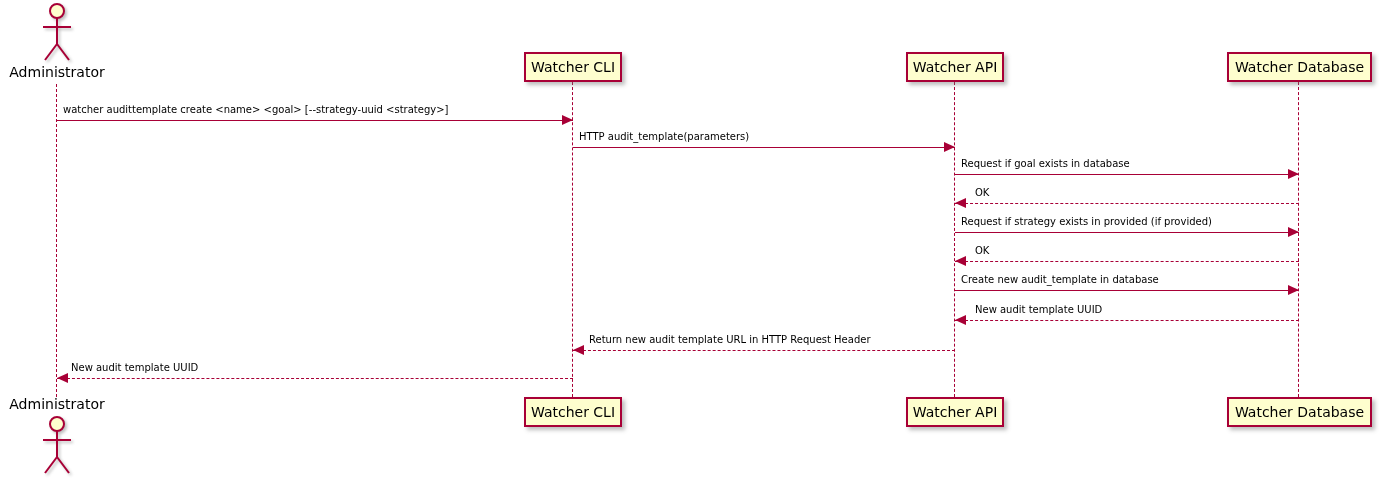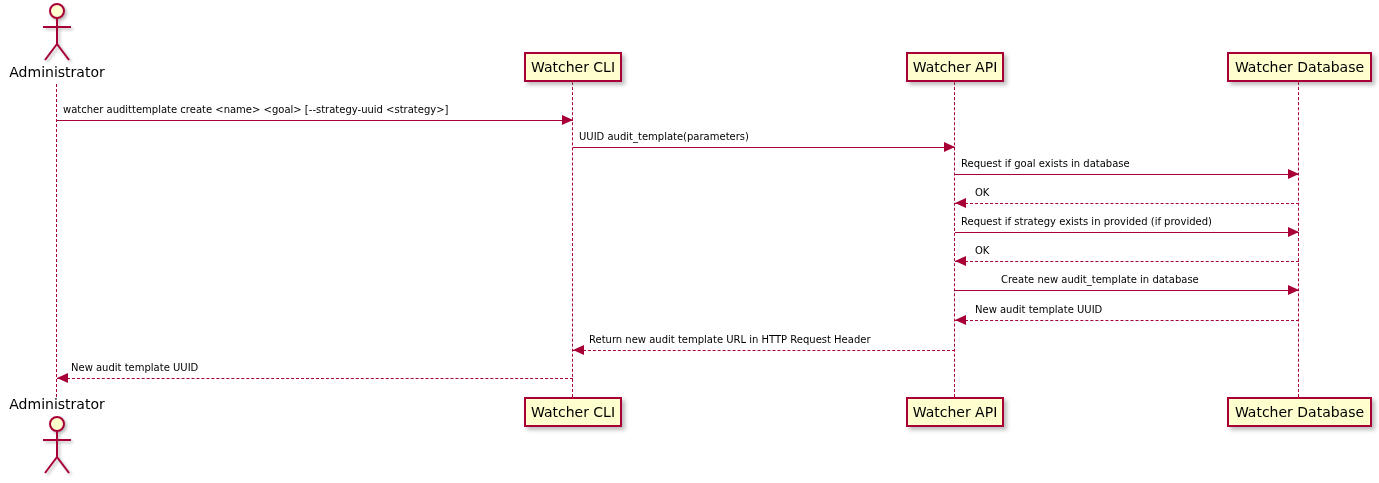--- a/index.html
+++ b/index.html
@@ -75,41 +75,41 @@
     <span>Watcher API</span>
   </div>
   <div class="pbox" style="left:1227px; top:52px; width:141px;">
     <span>Watcher Database</span>
   </div>
 
   <div class="msg-label" style="left:63px; top:102px;">watcher audittemplate create &lt;name&gt; &lt;goal&gt; [--strategy-uuid &lt;strategy&gt;]</div>
   <div class="msg-line solid" style="left:57px; top:120px; width:516px;"></div>
   <div class="ah-r" style="left:562px; top:115px;"></div>
 
-  <div class="msg-label" style="left:579px; top:129px;">UUID audit_template(parameters)</div>
+  <div class="msg-label" style="left:579px; top:129px;">HTTP audit_template(parameters)</div>
   <div class="msg-line solid" style="left:573px; top:147px; width:382px;"></div>
   <div class="ah-r" style="left:944px; top:142px;"></div>
 
   <div class="msg-label" style="left:961px; top:156px;text-align:center;">Request if goal exists in database</div>
   <div class="msg-line solid" style="left:955px; top:174px; width:344px;"></div>
   <div class="ah-r" style="left:1288px; top:169px;"></div>
 
   <div class="msg-label" style="left:975px; top:185px;">OK</div>
   <div class="msg-line dashed" style="left:955px; top:203px; width:344px;"></div>
   <div class="ah-l" style="left:955px; top:198px;"></div>
 
   <div class="msg-label" style="left:961px; top:214px;">Request if strategy exists in provided (if provided)</div>
   <div class="msg-line solid" style="left:955px; top:232px; width:344px;"></div>
   <div class="ah-r" style="left:1288px; top:227px;"></div>
 
   <div class="msg-label" style="left:975px; top:243px;">OK</div>
   <div class="msg-line dashed" style="left:955px; top:261px; width:344px;"></div>
   <div class="ah-l" style="left:955px; top:256px;"></div>
 
-  <div class="msg-label" style="left:961px; top:272px;margin-left:40px;">Create new audit_template in database</div>
+  <div class="msg-label" style="left:961px; top:272px;">Create new audit_template in database</div>
   <div class="msg-line solid" style="left:955px; top:290px; width:344px;"></div>
   <div class="ah-r" style="left:1288px; top:285px;"></div>
 
   <div class="msg-label" style="left:975px; top:302px;">New audit template UUID</div>
   <div class="msg-line dashed" style="left:955px; top:320px; width:344px;"></div>
   <div class="ah-l" style="left:955px; top:315px;"></div>
 
   <div class="msg-label" style="left:589px; top:332px;">Return new audit template URL in HTTP Request Header</div>
   <div class="msg-line dashed" style="left:573px; top:350px; width:382px;"></div>
   <div class="ah-l" style="left:573px; top:345px;"></div>

